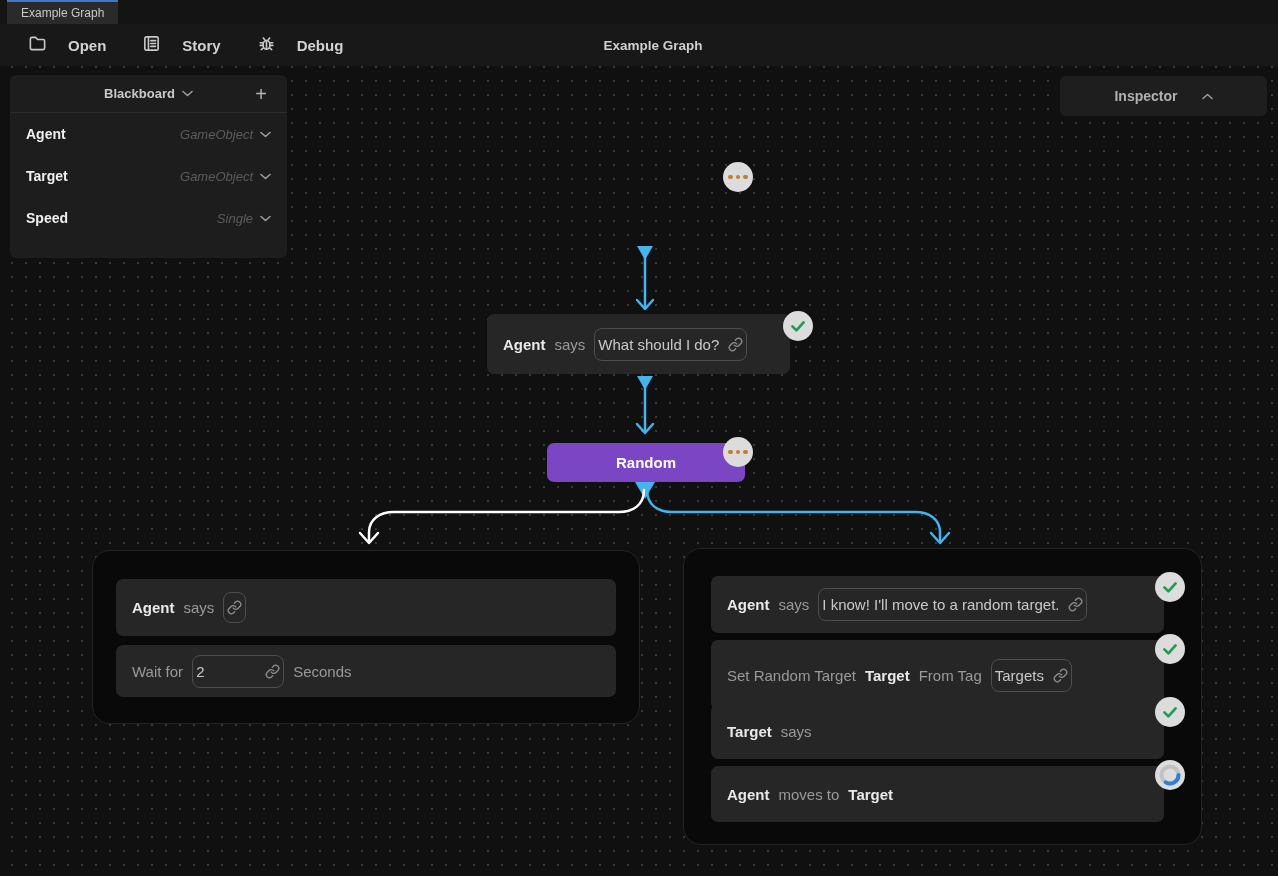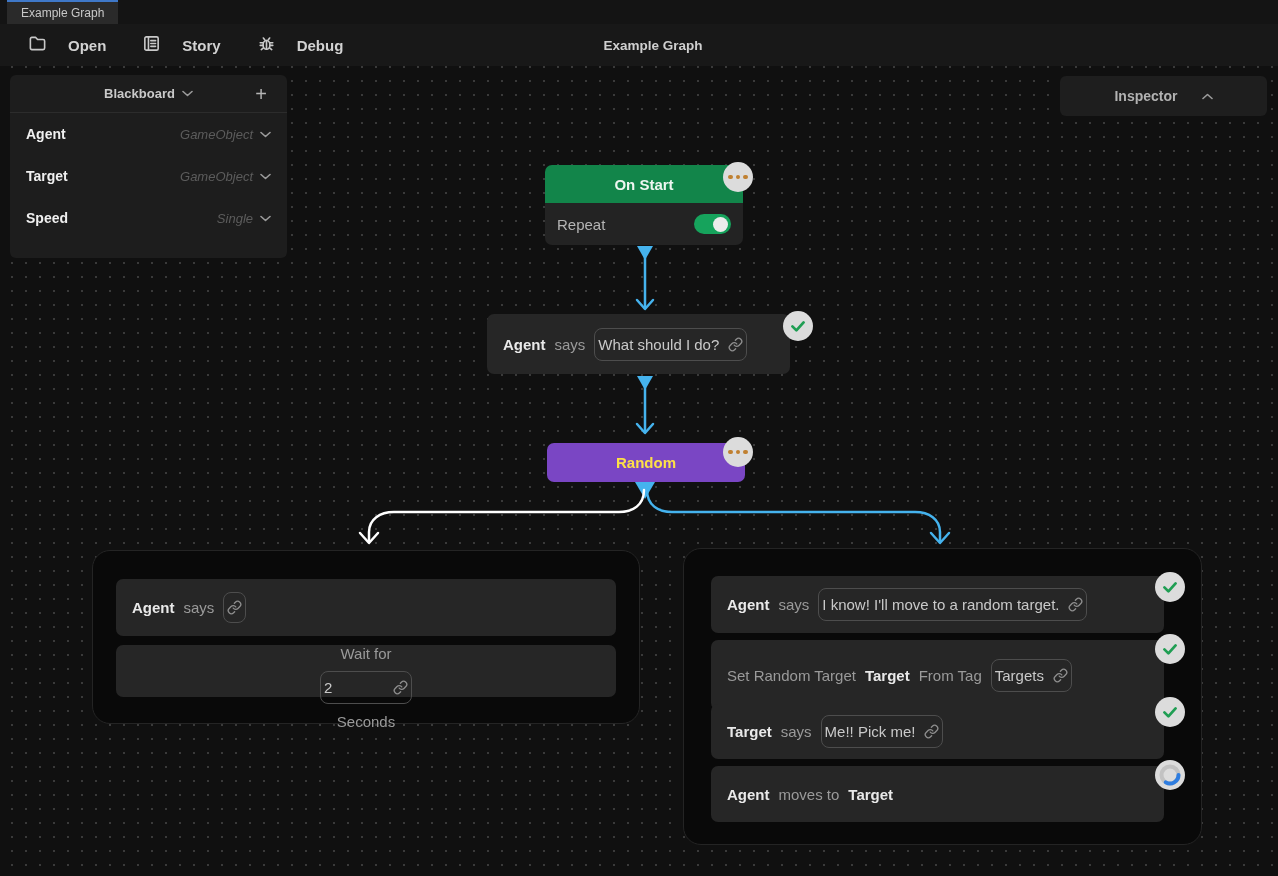--- a/index.html
+++ b/index.html
@@ -54,21 +54,21 @@
 
   .node-row { background:#262626; border-radius:7px; display:flex; align-items:center; gap:9px; padding:0 16px;
               font-size:15px; color:#9a9a9a; }
   .b { font-weight:700; color:#e9e9e9; }
   .field { display:flex; align-items:center; gap:9px; border:1px solid #4d4d4d; border-radius:8px;
            padding:7px 3px; color:#c9c9c9; cursor:text; white-space:nowrap; }
   .link-icon { stroke:#8f8f8f; fill:none; stroke-width:2.1; stroke-linecap:round; stroke-linejoin:round; flex:none; }
 
   .node-ask { position:absolute; left:487px; top:248px; width:303px; height:60px; }
   .node-random { position:absolute; left:547px; top:377px; width:198px; height:39px; background:#7a46c4; border-radius:7px;
-                 display:flex; align-items:center; justify-content:center; font-size:15px; font-weight:700; color:#fde047; }
+                 display:flex; align-items:center; justify-content:center; font-size:15px; font-weight:700; color:#ffffff; }
 
   .group { position:absolute; background:#090909; border:1px solid #242424; border-radius:18px; }
   .group-left { left:92px; top:484px; width:548px; height:174px; }
   .group-right { left:683px; top:482px; width:519px; height:297px; }
   .group .node-row { position:absolute; left:23px; width:500px; }
   .group-right .node-row { left:27px; width:453px; }
 
   
   .badge { position:absolute; width:30px; height:30px; border-radius:50%; background:#dcdcdc;
            display:flex; align-items:center; justify-content:center; gap:3px; }
@@ -182,29 +182,20 @@
       </div>
     </div>
 
     <div class="inspector">
       <span class="inspector-title">Inspector</span>
       <svg class="chev" width="11" height="7" viewBox="0 0 11 7">
           <polyline points="1,5.5 5.5,1.5 10,5.5"></polyline>
         </svg>
     </div>
 
-    <div class="node-onstart">
-      <div class="onstart-header">On Start</div>
-      <div class="onstart-body">
-        <span class="repeat-label">Repeat</span>
-        <div class="toggle">
-            <div class="toggle-knob"></div>
-          </div>
-      </div>
-    </div>
     <div class="badge" style="left:723px; top:96px;">
       <div class="dot"></div>
         <div class="dot"></div>
         <div class="dot"></div>
     </div>
 
     <div class="node-row node-ask">
       <span class="b">Agent</span>
       <span>says</span>
       <span class="field">
@@ -232,21 +223,21 @@
       <div class="node-row" style="top:28px; height:57px;">
         <span class="b">Agent</span>
         <span>says</span>
         <span class="field">
           <svg class="link-icon" width="15" height="15" viewBox="0 0 24 24">
               <path d="M10 13a5 5 0 0 0 7.54.54l3-3a5 5 0 0 0-7.07-7.07l-1.72 1.71"></path>
               <path d="M14 11a5 5 0 0 0-7.54-.54l-3 3a5 5 0 0 0 7.07 7.07l1.71-1.71"></path>
             </svg>
         </span>
       </div>
-      <div class="node-row" style="top:94px; height:52px;flex-direction:column;">
+      <div class="node-row" style="top:94px; height:52px;">
         <span>Wait for</span>
         <span class="field" style="width:92px; justify-content:space-between;">
           <span>2</span>
           <svg class="link-icon" width="15" height="15" viewBox="0 0 24 24">
               <path d="M10 13a5 5 0 0 0 7.54.54l3-3a5 5 0 0 0-7.07-7.07l-1.72 1.71"></path>
               <path d="M14 11a5 5 0 0 0-7.54-.54l-3 3a5 5 0 0 0 7.07 7.07l1.71-1.71"></path>
             </svg>
         </span>
         <span>Seconds</span>
       </div>
@@ -272,27 +263,20 @@
           <span>Targets</span>
           <svg class="link-icon" width="15" height="15" viewBox="0 0 24 24">
               <path d="M10 13a5 5 0 0 0 7.54.54l3-3a5 5 0 0 0-7.07-7.07l-1.72 1.71"></path>
               <path d="M14 11a5 5 0 0 0-7.54-.54l-3 3a5 5 0 0 0 7.07 7.07l1.71-1.71"></path>
             </svg>
         </span>
       </div>
       <div class="node-row" style="top:155px; height:55px;">
         <span class="b">Target</span>
         <span>says</span>
-        <span class="field">
-          <span>Me!! Pick me!</span>
-          <svg class="link-icon" width="15" height="15" viewBox="0 0 24 24">
-              <path d="M10 13a5 5 0 0 0 7.54.54l3-3a5 5 0 0 0-7.07-7.07l-1.72 1.71"></path>
-              <path d="M14 11a5 5 0 0 0-7.54-.54l-3 3a5 5 0 0 0 7.07 7.07l1.71-1.71"></path>
-            </svg>
-        </span>
       </div>
       <div class="node-row" style="top:217px; height:56px;">
         <span class="b">Agent</span>
         <span>moves to</span>
         <span class="b">Target</span>
       </div>
 
       <div class="badge" style="left:471px; top:23px;">
         <svg class="check" width="24" height="24" viewBox="0 0 30 30">
             <polyline points="8,15.5 13,20.5 22,10.5"></polyline>

